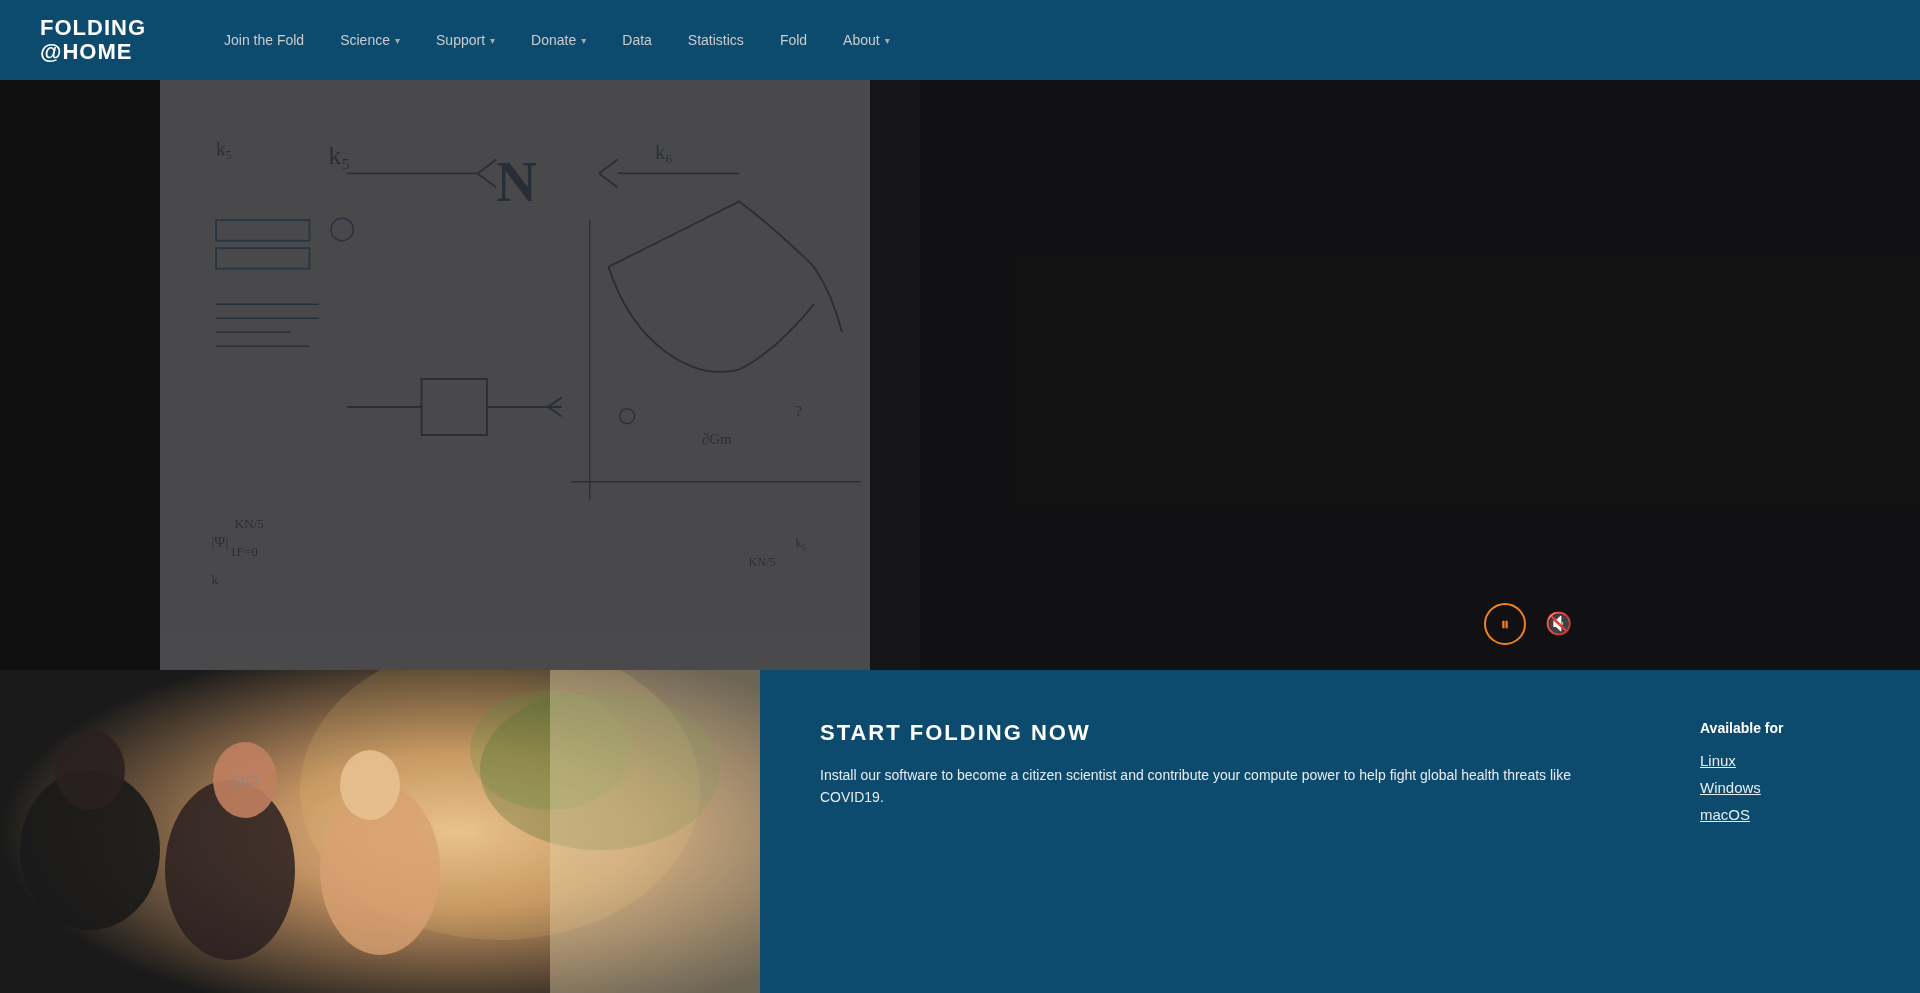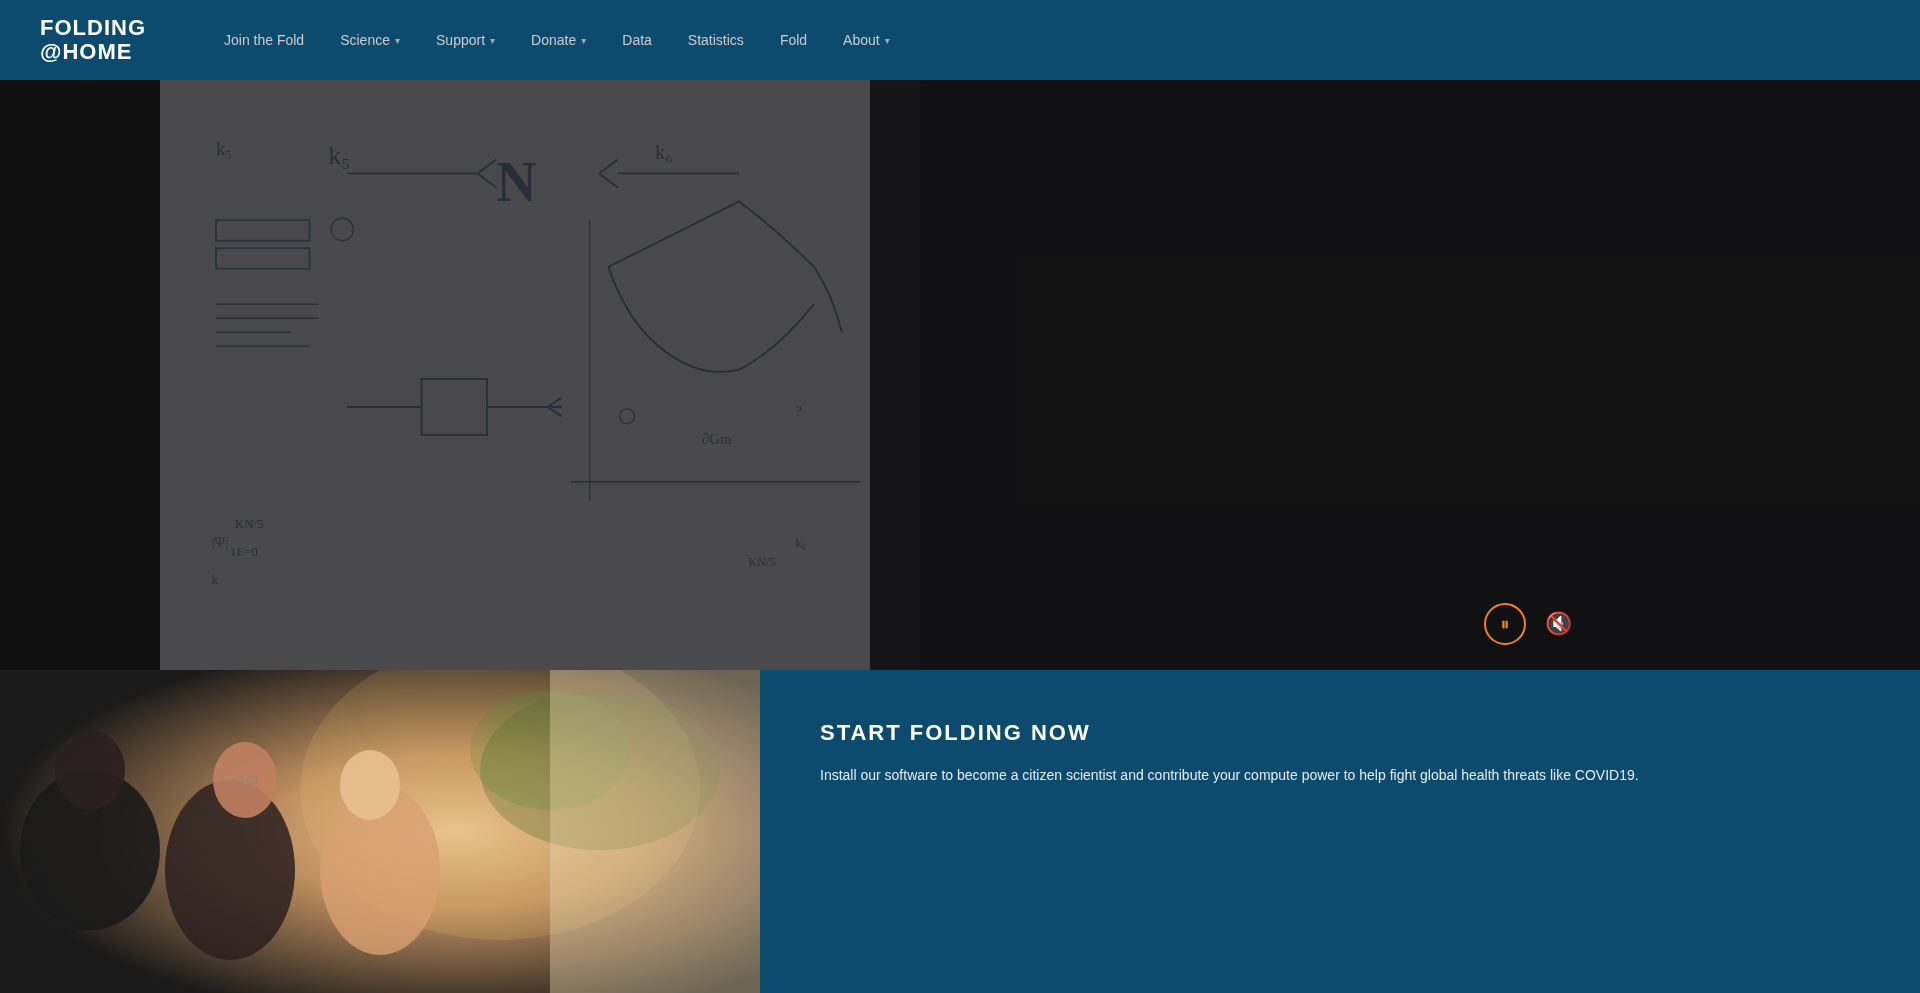--- a/index.html
+++ b/index.html
@@ -350,14 +350,20 @@
 
       <rect x="550" y="0" width="210" height="323" fill="#e8d8b0" opacity="0.4"></rect>
     </svg>
   </div>
 
   <div class="cta-content">
     <div class="cta-main">
       <h2 class="cta-title">START FOLDING NOW</h2>
       <p class="cta-description">Install our software to become a citizen scientist and contribute your compute power to help fight global health threats like COVID19.</p>
     </div>
+    <div class="cta-links">
+      <div class="cta-links-title">Available for</div>
+      <a class="cta-link">Linux</a>
+      <a class="cta-link">Windows</a>
+      <a class="cta-link">macOS</a>
+    </div>
   </div>
 </section>
 
 </body></html>

